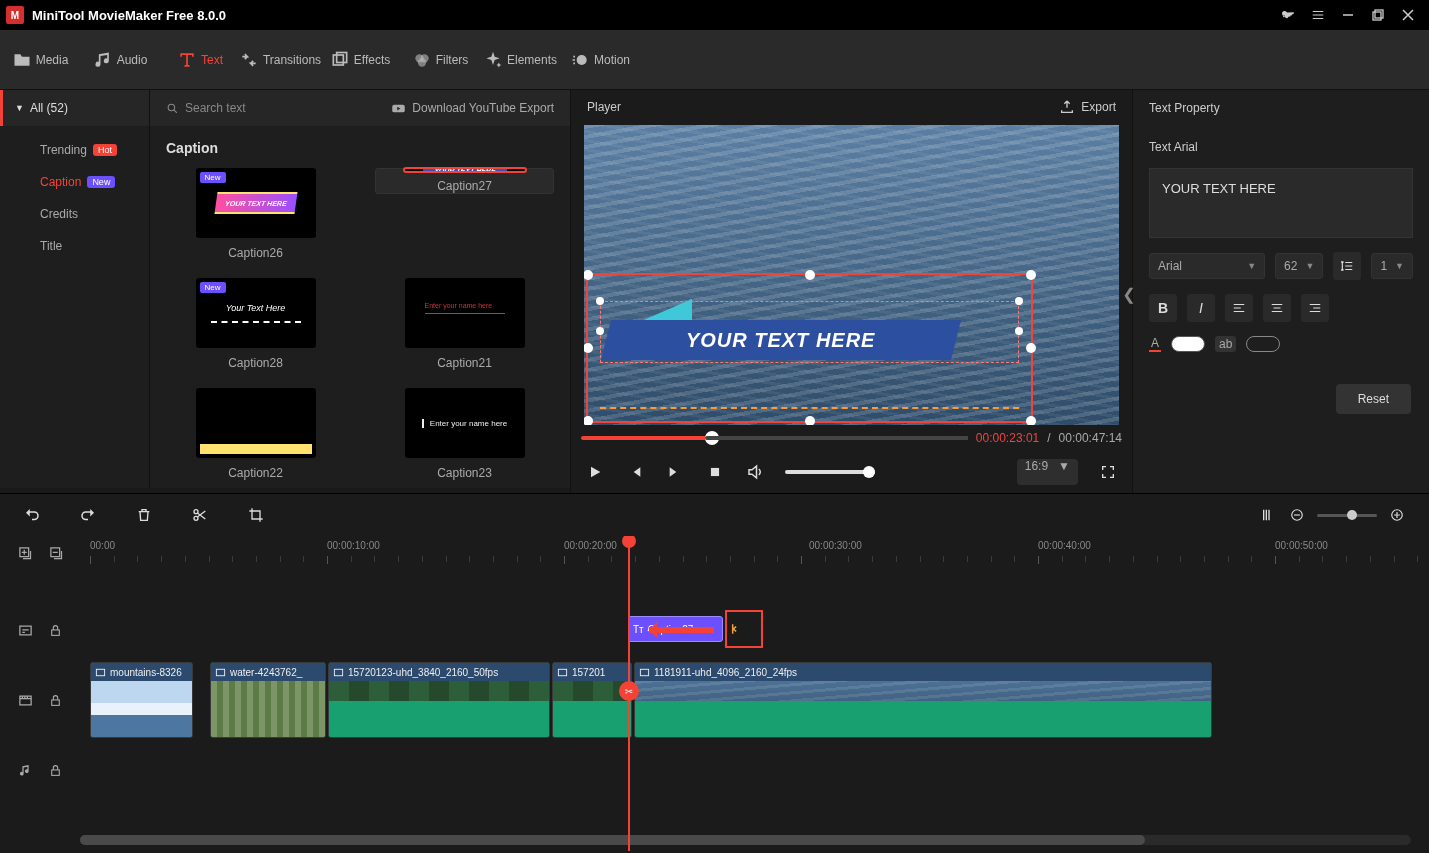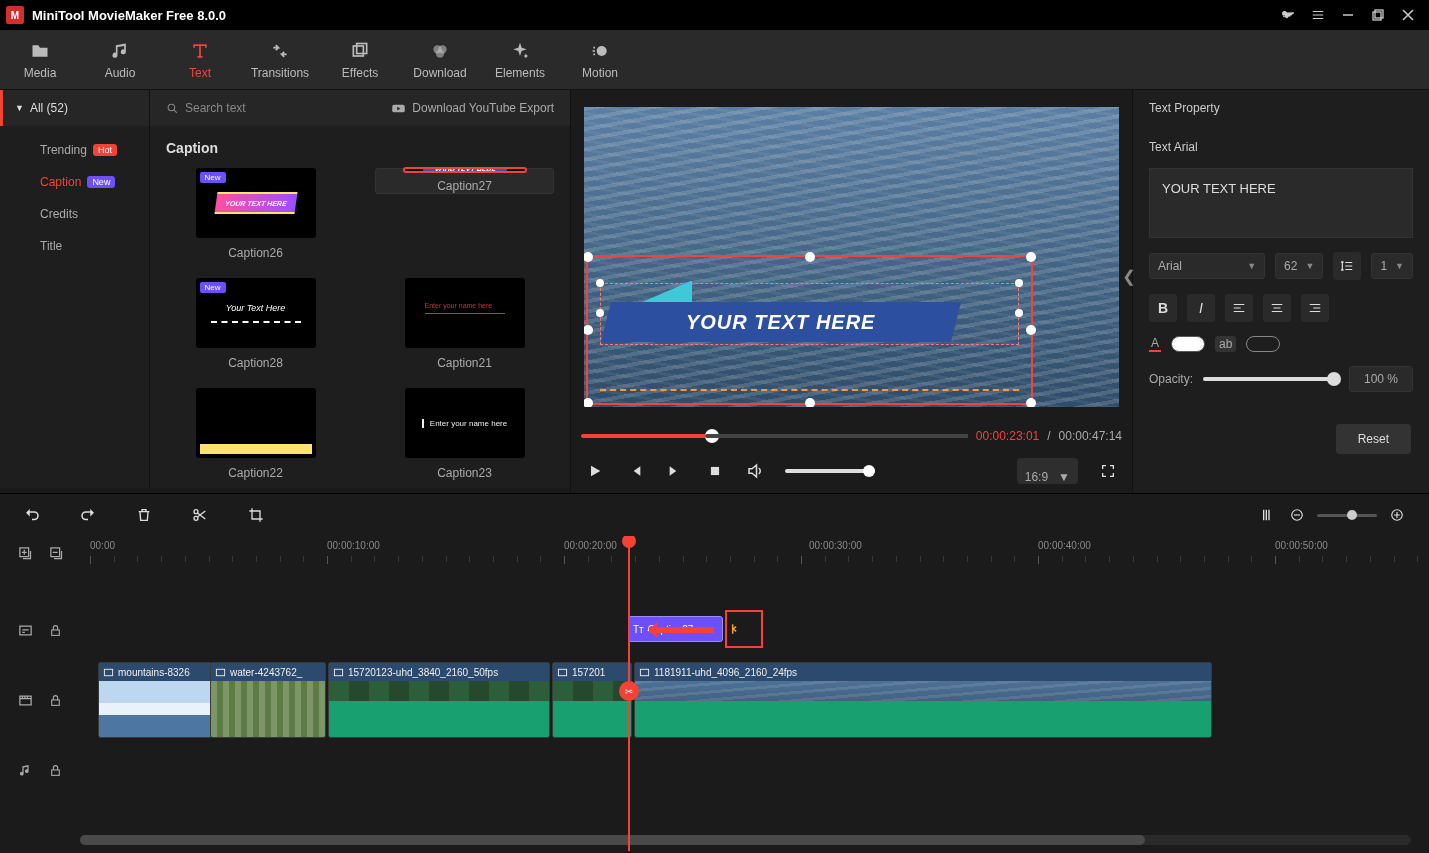--- a/index.html
+++ b/index.html
@@ -9,21 +9,21 @@
 
 .titlebar{height:30px;background:#000;display:flex;align-items:center;padding:0 6px}
 .titlebar .logo{width:18px;height:18px;background:#d32f2f;border-radius:2px;margin-right:8px;display:flex;align-items:center;justify-content:center;color:#fff;font-size:10px;font-weight:700}
 .titlebar .title{color:#fff;font-size:13px;font-weight:600}
 .titlebar .spacer{flex:1}
 .titlebar .winbtn{width:30px;height:30px;display:flex;align-items:center;justify-content:center;color:#ccc;cursor:pointer}
 .key-icon{color:#e5b400}
 
 
 .ribbon{height:60px;background:#2a2a2a;display:flex;border-bottom:1px solid #111}
-.ribbon .tool{width:80px;display:flex;flex-direction:column;align-items:center;justify-content:center;color:#bbb;cursor:pointer;gap:4px;font-size:12px}
+.ribbon .tool{width:80px;display:flex;flex-direction:row;align-items:center;justify-content:center;color:#bbb;cursor:pointer;gap:4px;font-size:12px}
 .ribbon .tool.active{color:#f44336}
 .ribbon .tool .ico{height:22px;display:flex;align-items:center;justify-content:center;font-size:18px}
 
 
 .main{display:flex;height:403px}
 .left{width:570px;display:flex;flex-direction:column}
 .category-row{display:flex;height:398px}
 .cat-side{width:150px;background:#1e1e1e;border-right:1px solid #111}
 .cat-side .cat-header{height:36px;display:flex;align-items:center;padding-left:12px;border-left:3px solid #f44336;background:#262626;color:#ddd;font-size:12px}
 .cat-side .chev{margin-right:6px;font-size:9px}
@@ -78,21 +78,21 @@
 
 .player-seek{height:26px;padding:0 10px;display:flex;align-items:center;gap:8px;font-size:12px}
 .seek-track{flex:1;height:4px;background:#f44336;border-radius:2px;position:relative}
 .seek-track::after{content:"";position:absolute;left:32%;right:0;top:0;bottom:0;background:#444;border-radius:2px}
 .seek-knob{position:absolute;left:32%;top:-5px;width:14px;height:14px;background:#fff;border-radius:50%}
 .player-seek .cur{color:#ef4444}
 .player-ctrl{height:44px;display:flex;align-items:center;padding:0 14px;gap:20px}
 .pcbtn{width:20px;height:20px;display:flex;align-items:center;justify-content:center;color:#ddd;cursor:pointer}
 .vol-track{width:90px;height:4px;background:#ddd;border-radius:2px;position:relative}
 .vol-track .k{position:absolute;right:0;top:-4px;width:12px;height:12px;background:#fff;border-radius:50%}
-.ratio-select{margin-left:auto;display:flex;align-items:flex-end;background:#2e2e2e;border-radius:4px;height:26px;padding:0 8px;gap:10px;font-size:12px}
+.ratio-select{margin-left:auto;display:flex;align-items:flex-start;background:#2e2e2e;border-radius:4px;height:26px;padding:0 8px;gap:10px;font-size:12px}
 
 
 .rpanel{width:296px;background:#1e1e1e;display:flex;flex-direction:column}
 .rpanel-head{height:36px;display:flex;align-items:center;padding:0 16px;font-size:12px;color:#ccc}
 .rpanel-body{padding:14px 16px;display:flex;flex-direction:column;gap:14px;font-size:12px}
 .rpanel-body .lab{color:#ccc}
 .text-edit{background:#2a2a2a;border:1px solid #333;padding:12px;min-height:70px;color:#ddd;font-size:13px}
 .row{display:flex;gap:10px;align-items:center}
 .sel{background:#2a2a2a;border:1px solid #333;height:26px;display:flex;align-items:center;padding:0 8px;gap:8px;border-radius:3px}
 .sel .chv{margin-left:auto;font-size:9px;color:#888}
@@ -227,21 +227,21 @@
     <span>Effects</span>
   </div>
   <div class="tool">
     <div class="ico">
         <svg width="20" height="20" viewBox="0 0 24 24" fill="currentColor">
           <circle cx="9" cy="10" r="5" opacity=".6"></circle>
           <circle cx="15" cy="10" r="5" opacity=".6"></circle>
           <circle cx="12" cy="15" r="5" opacity=".6"></circle>
         </svg>
       </div>
-    <span>Download</span>
+    <span>Filters</span>
   </div>
   <div class="tool">
     <div class="ico">
         <svg width="20" height="20" viewBox="0 0 24 24" fill="currentColor">
           <path d="M12 2l2 6 6 2-6 2-2 6-2-6-6-2 6-2zM19 15l1 2 2 1-2 1-1 2-1-2-2-1 2-1z"></path>
         </svg>
       </div>
     <span>Elements</span>
   </div>
   <div class="tool">
@@ -348,20 +348,31 @@
                 </div>
               <div class="name">Caption23</div>
             </div>
           </div>
         </div>
       </div>
     </div>
   </div>
 
   <div class="player">
+    <div class="player-head">
+      <span>Player</span>
+      <div class="exp">
+        <span>
+            <svg width="16" height="16" viewBox="0 0 24 24" fill="none" stroke="currentColor" stroke-width="2">
+              <path d="M12 3v10m0-10l-4 4m4-4l4 4M4 17v3h16v-3"></path>
+            </svg>
+          </span>
+        <span>Export</span>
+      </div>
+    </div>
     <div class="player-stage">
       <div class="stage-video">
         <div class="selbox">
           <div class="hdl tl"></div>
             <div class="hdl tm"></div>
             <div class="hdl tr"></div>
           <div class="hdl ml"></div>
             <div class="hdl mr"></div>
           <div class="hdl bl"></div>
             <div class="hdl bm"></div>
@@ -477,30 +488,20 @@
             <svg width="14" height="14" viewBox="0 0 24 24" stroke="currentColor" stroke-width="2">
               <path d="M3 6h18M9 12h12M3 18h18"></path>
             </svg>
           </div>
       </div>
       <div class="row">
         <span style="border-bottom:2px solid #f44336;padding:0 2px">A</span>
         <div class="swatch"></div>
         <span style="background:#333;padding:1px 4px;border-radius:3px">ab</span>
         <div class="swatch2"></div>
-      </div>
-      <div class="row">
-        <span>Opacity:</span>
-        <div class="slider">
-            <div class="fill"></div>
-            <div class="kn"></div>
-          </div>
-        <div class="sel" style="width:64px;justify-content:center">
-            <span>100 %</span>
-          </div>
       </div>
     </div>
     <div class="reset-btn">Reset</div>
   </div>
 </div>
 
 <div class="timeline">
   <div class="tl-tools">
     <div class="tbtn">
         <svg width="18" height="18" viewBox="0 0 24 24" fill="currentColor">
@@ -679,21 +680,21 @@
           <div class="redarrow"></div>
         </div>
         <div class="trim-box"></div>
         <div class="trim-handle">
             <svg width="18" height="28" viewBox="0 0 24 24" fill="none" stroke="currentColor" stroke-width="2.5">
               <path d="M8 4v16M14 8l-5 4 5 4"></path>
             </svg>
           </div>
       </div>
       <div class="track-v" id="vtrack">
-          <div class="vclip" style="left: 18px; width: 114px;">
+          <div class="vclip" style="left: 10px; width: 103px;">
             <div class="head">
               <svg width="11" height="11" viewBox="0 0 24 24" fill="none" stroke="currentColor" stroke-width="2">
                 <rect x="3" y="5" width="18" height="14"></rect>
               </svg>
               <span>mountains-8326</span>
             </div>
             <div class="body">
               <div class="thumbimg mtn" style="position: absolute; inset: 0px;"></div>
             </div>
           </div>

